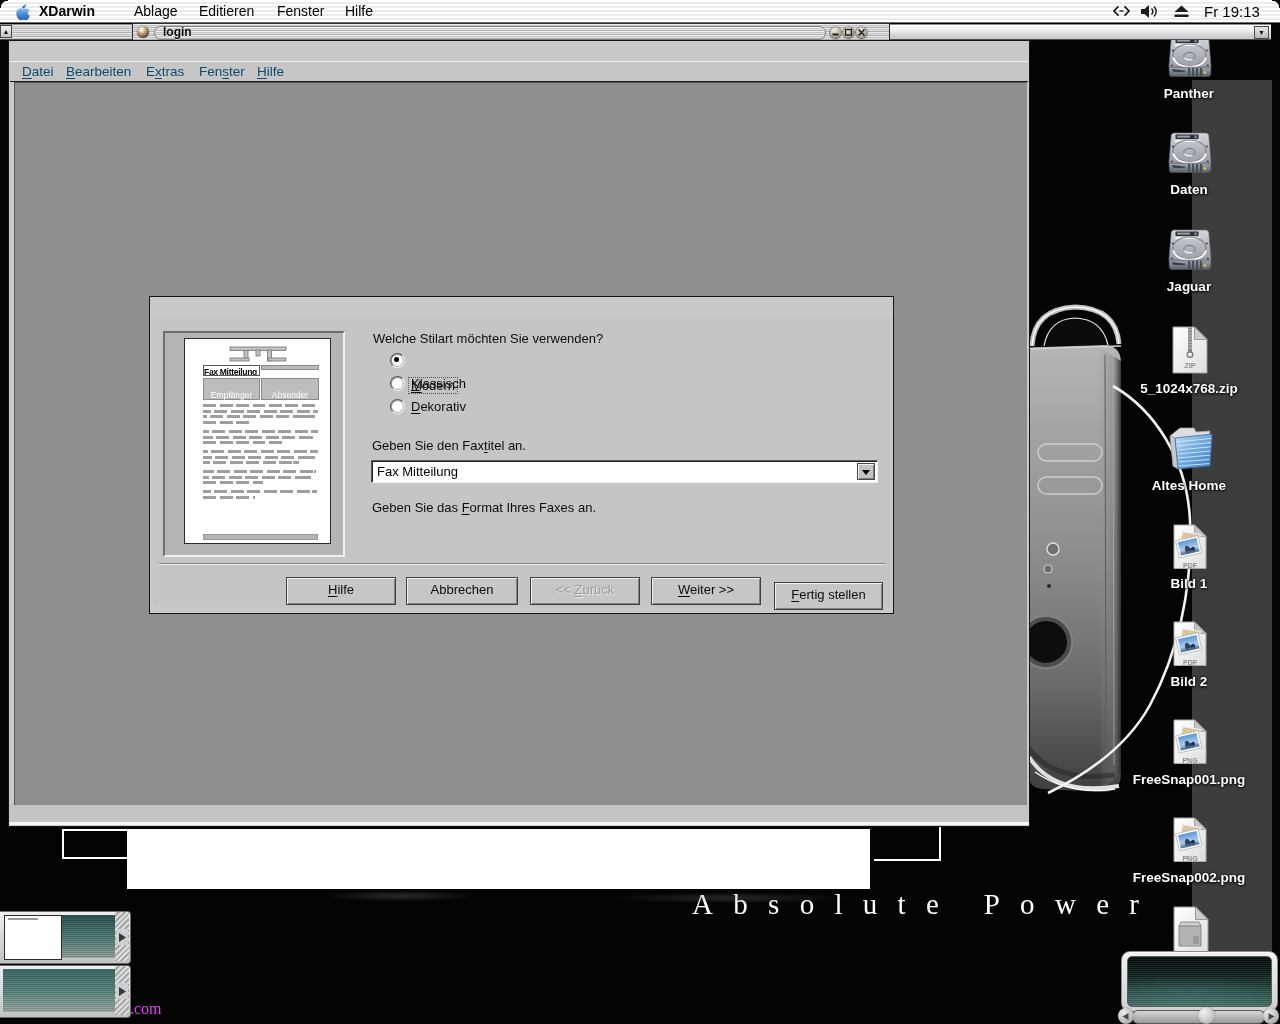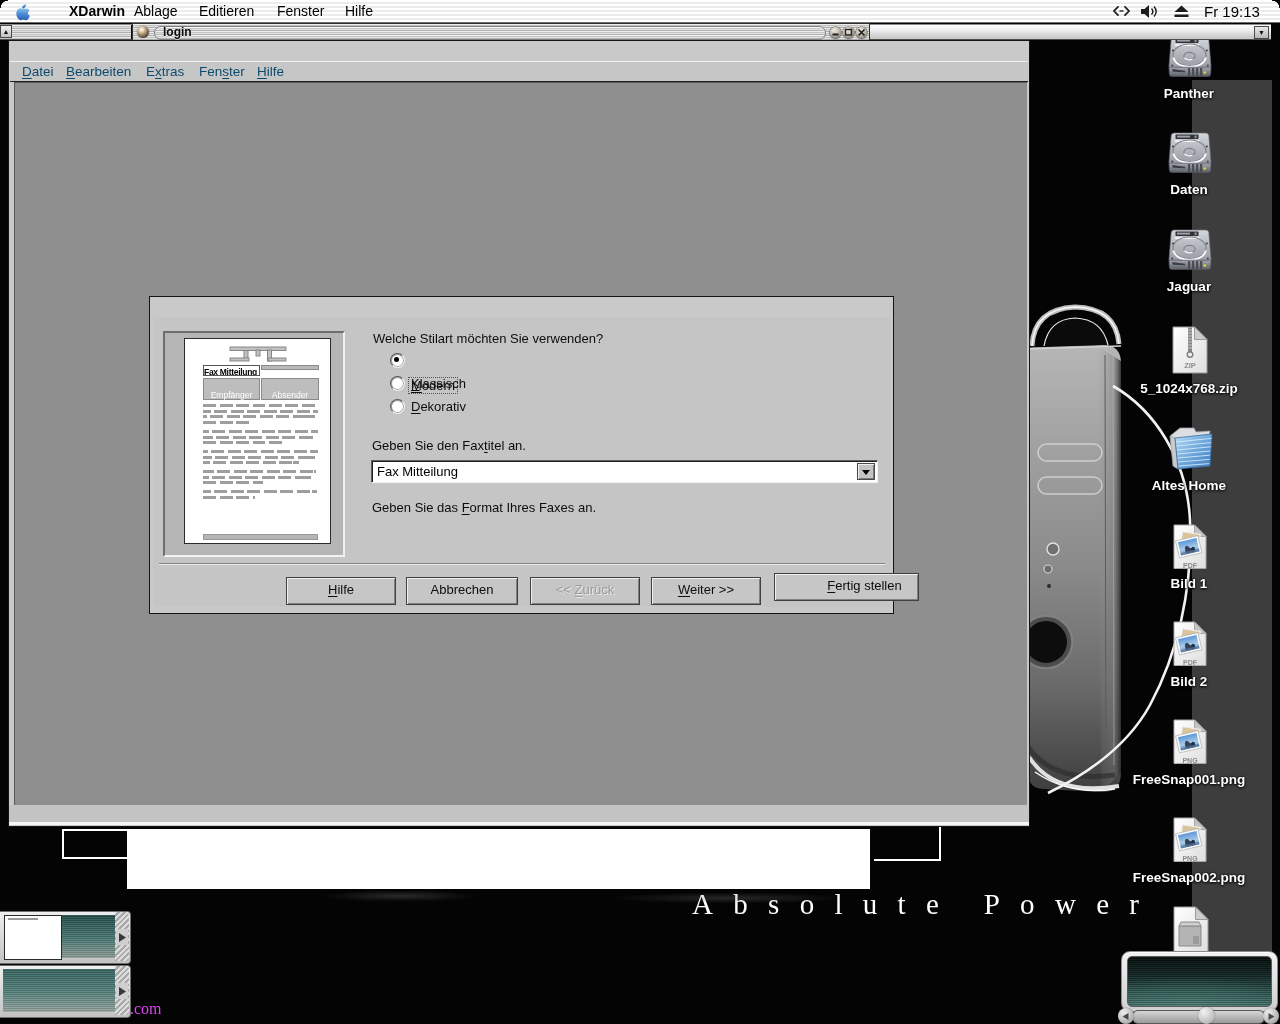--- a/index.html
+++ b/index.html
@@ -1,18 +1,18 @@
 <!DOCTYPE html>
 <html><head><meta charset="utf-8">
 <style>
 html,body{margin:0;padding:0;}
 body{width:1280px;height:1024px;overflow:hidden;background:#040404;font-family:"Liberation Sans",sans-serif;position:relative;}
 .abs{position:absolute;}
 
-.plat{background:repeating-linear-gradient(180deg,#ececec 0px,#ececec 1px,#c2c2c2 1px,#c2c2c2 2px,#dedede 2px,#dedede 3px,#aeaeae 3px,#aeaeae 4px);}
+.plat{background:repeating-linear-gradient(180deg,#ececec 0px,#ececec 1px,#c2c2c2 1px,#c2c2c2 2px,#dedede 2px,#dedede 3px,#aeaeae 3px,#aeaeae 4px);padding-left:20px;}
 .pill{border:1px solid #7e7e7e;border-radius:9px;box-shadow:inset 0 1px 0 rgba(255,255,255,.8);
 background:repeating-linear-gradient(180deg,#efefef 0px,#efefef 1px,#c6c6c6 1px,#c6c6c6 2px,#e2e2e2 2px,#e2e2e2 3px,#b4b4b4 3px,#b4b4b4 4px);}
 .ball{border-radius:50%;background:radial-gradient(circle farthest-side at 38% 30%,#fffdf6 0%,#eedcc2 22%,#c3a988 45%,#947d63 68%,#665646 88%,#4a3e31 100%);box-shadow:0 0 1px #4a4a4a;}
 
 #macbar{left:0;top:0;width:1280px;height:22px;background:repeating-linear-gradient(180deg,#ffffff 0px,#ffffff 2px,#ececec 2px,#ececec 4px);border-bottom:1px solid #6d6d6d;z-index:90;}
 #macbar .mi{position:absolute;top:0;height:22px;line-height:23px;font-size:14px;color:#000;}
 
 #strip{left:1192px;top:80px;width:80px;height:933px;background:#3d3d3d;}
 #whiterect{left:127px;top:829px;width:743px;height:60px;background:#fff;}
 #bezl{left:62px;top:829px;width:66px;height:26px;border:2px solid #fff;border-right:none;}
@@ -338,21 +338,21 @@
   <div class="combo" style="left:218px;top:143px;width:505px;">
         <span class="txt">Fax Mitteilung</span>
         <span class="dd"></span>
       </div>
   <div class="lbl" style="left:219px;top:183px;">Geben Sie das <span class="u">F</span>ormat Ihres Faxes an.</div>
   <div class="abs" style="left:6px;top:246px;width:726px;height:0;border-top:1px solid #828282;border-bottom:1px solid #ededed;"></div>
   <div class="btn" style="left:133px;top:260px;width:108px;"><span class="u">H</span>ilfe</div>
   <div class="btn" style="left:253px;top:260px;width:110px;">Abbrechen</div>
   <div class="btn dis" style="left:377px;top:260px;width:108px;">&lt;&lt; <span class="u">Z</span>urück</div>
   <div class="btn" style="left:498px;top:260px;width:108px;"><span class="u">W</span>eiter &gt;&gt;</div>
-  <div class="btn" style="left:621px;top:256px;width:107px;padding-left:36px;"><span class="u">F</span>ertig stellen</div>
+  <div class="btn" style="left:621px;top:265px;width:107px;"><span class="u">F</span>ertig stellen</div>
  </div>
 </div>
 
 <div class="abs" id="bar1" style="left:0;top:911px;width:130px;height:51px;background:linear-gradient(180deg,#efefef,#c2c2c2);border:1px solid #6e6e6e;border-left:none;border-radius:0 4px 4px 0;">
  <div class="abs" style="left:4px;top:3px;width:56px;height:43px;background:#fff;border:1px solid #2a2a2a;">
   <div class="abs" style="left:3px;top:2px;width:30px;height:2px;background:#9a9a9a;"></div>
  </div>
  <div class="abs" style="left:62px;top:3px;width:53px;height:43px;background-image:repeating-linear-gradient(180deg,rgba(255,255,255,.06) 0 1px,rgba(0,0,0,.15) 1px 2px),linear-gradient(180deg,#27504d,#4e7c77 55%,#93a19b);"></div>
  <div class="abs" style="left:115px;top:0px;width:14px;height:49px;background:repeating-linear-gradient(135deg,#dcdcdc 0 2px,#a8a8a8 2px 4px);border-radius:0 4px 4px 0;"></div>
  <div class="abs" style="left:116px;top:17px;width:12px;height:16px;background:#cfcfcf;"></div>
@@ -388,21 +388,21 @@
   <defs>
         <linearGradient id="aplg" x1="0" y1="0" x2="0" y2="1">
   <stop offset="0" stop-color="#8ec0ee"></stop>
           <stop offset=".5" stop-color="#4a8ad4"></stop>
           <stop offset="1" stop-color="#2a62b4"></stop>
         </linearGradient>
       </defs>
   <path d="M12.1,2.1 C12.2,3.3 11.8,4.4 11.1,5.2 C10.4,6.1 9.3,6.7 8.3,6.6 C8.1,5.5 8.6,4.3 9.3,3.6 C10,2.8 11.2,2.2 12.1,2.1 Z" fill="url(#aplg)"></path>
   <path d="M8.8,7.3 C9.9,7.3 10.8,6.6 11.9,6.6 C13.4,6.6 14.6,7.3 15.5,8.5 C13.6,9.7 13.3,12.6 15.9,13.8 C15.5,14.9 14.9,16 14.1,16.9 C13.4,17.7 12.7,18.3 11.8,18.3 C10.8,18.3 10.4,17.8 9.3,17.8 C8.1,17.8 7.7,18.3 6.8,18.3 C5.8,18.3 4.9,17.5 4.2,16.7 C2.2,14.2 1.6,10.2 3.4,7.9 C4.3,6.8 5.6,6.2 6.8,6.2 C7.7,6.2 8.2,7.3 8.8,7.3 Z" fill="url(#aplg)"></path>
  </svg>
- <span class="mi" style="left:69px;font-weight:bold;">XDarwin</span>
+ <span class="mi" style="left:39px;font-weight:bold;">XDarwin</span>
  <span class="mi" style="left:134px;">Ablage</span>
  <span class="mi" style="left:199px;">Editieren</span>
  <span class="mi" style="left:277px;">Fenster</span>
  <span class="mi" style="left:345px;">Hilfe</span>
  <svg class="abs" style="left:1113px;top:6px;" width="17" height="10">
       <path d="M5,0.8 L1,5 L5,9.2 M12,0.8 L16,5 L12,9.2" stroke="#1c1c1c" stroke-width="1.7" fill="none" stroke-linecap="round"></path>
       <circle cx="7.2" cy="5" r="0.9" fill="#555"></circle>
       <circle cx="8.5" cy="5" r="0.9" fill="#555"></circle>
       <circle cx="9.8" cy="5" r="0.9" fill="#555"></circle>
     </svg>

